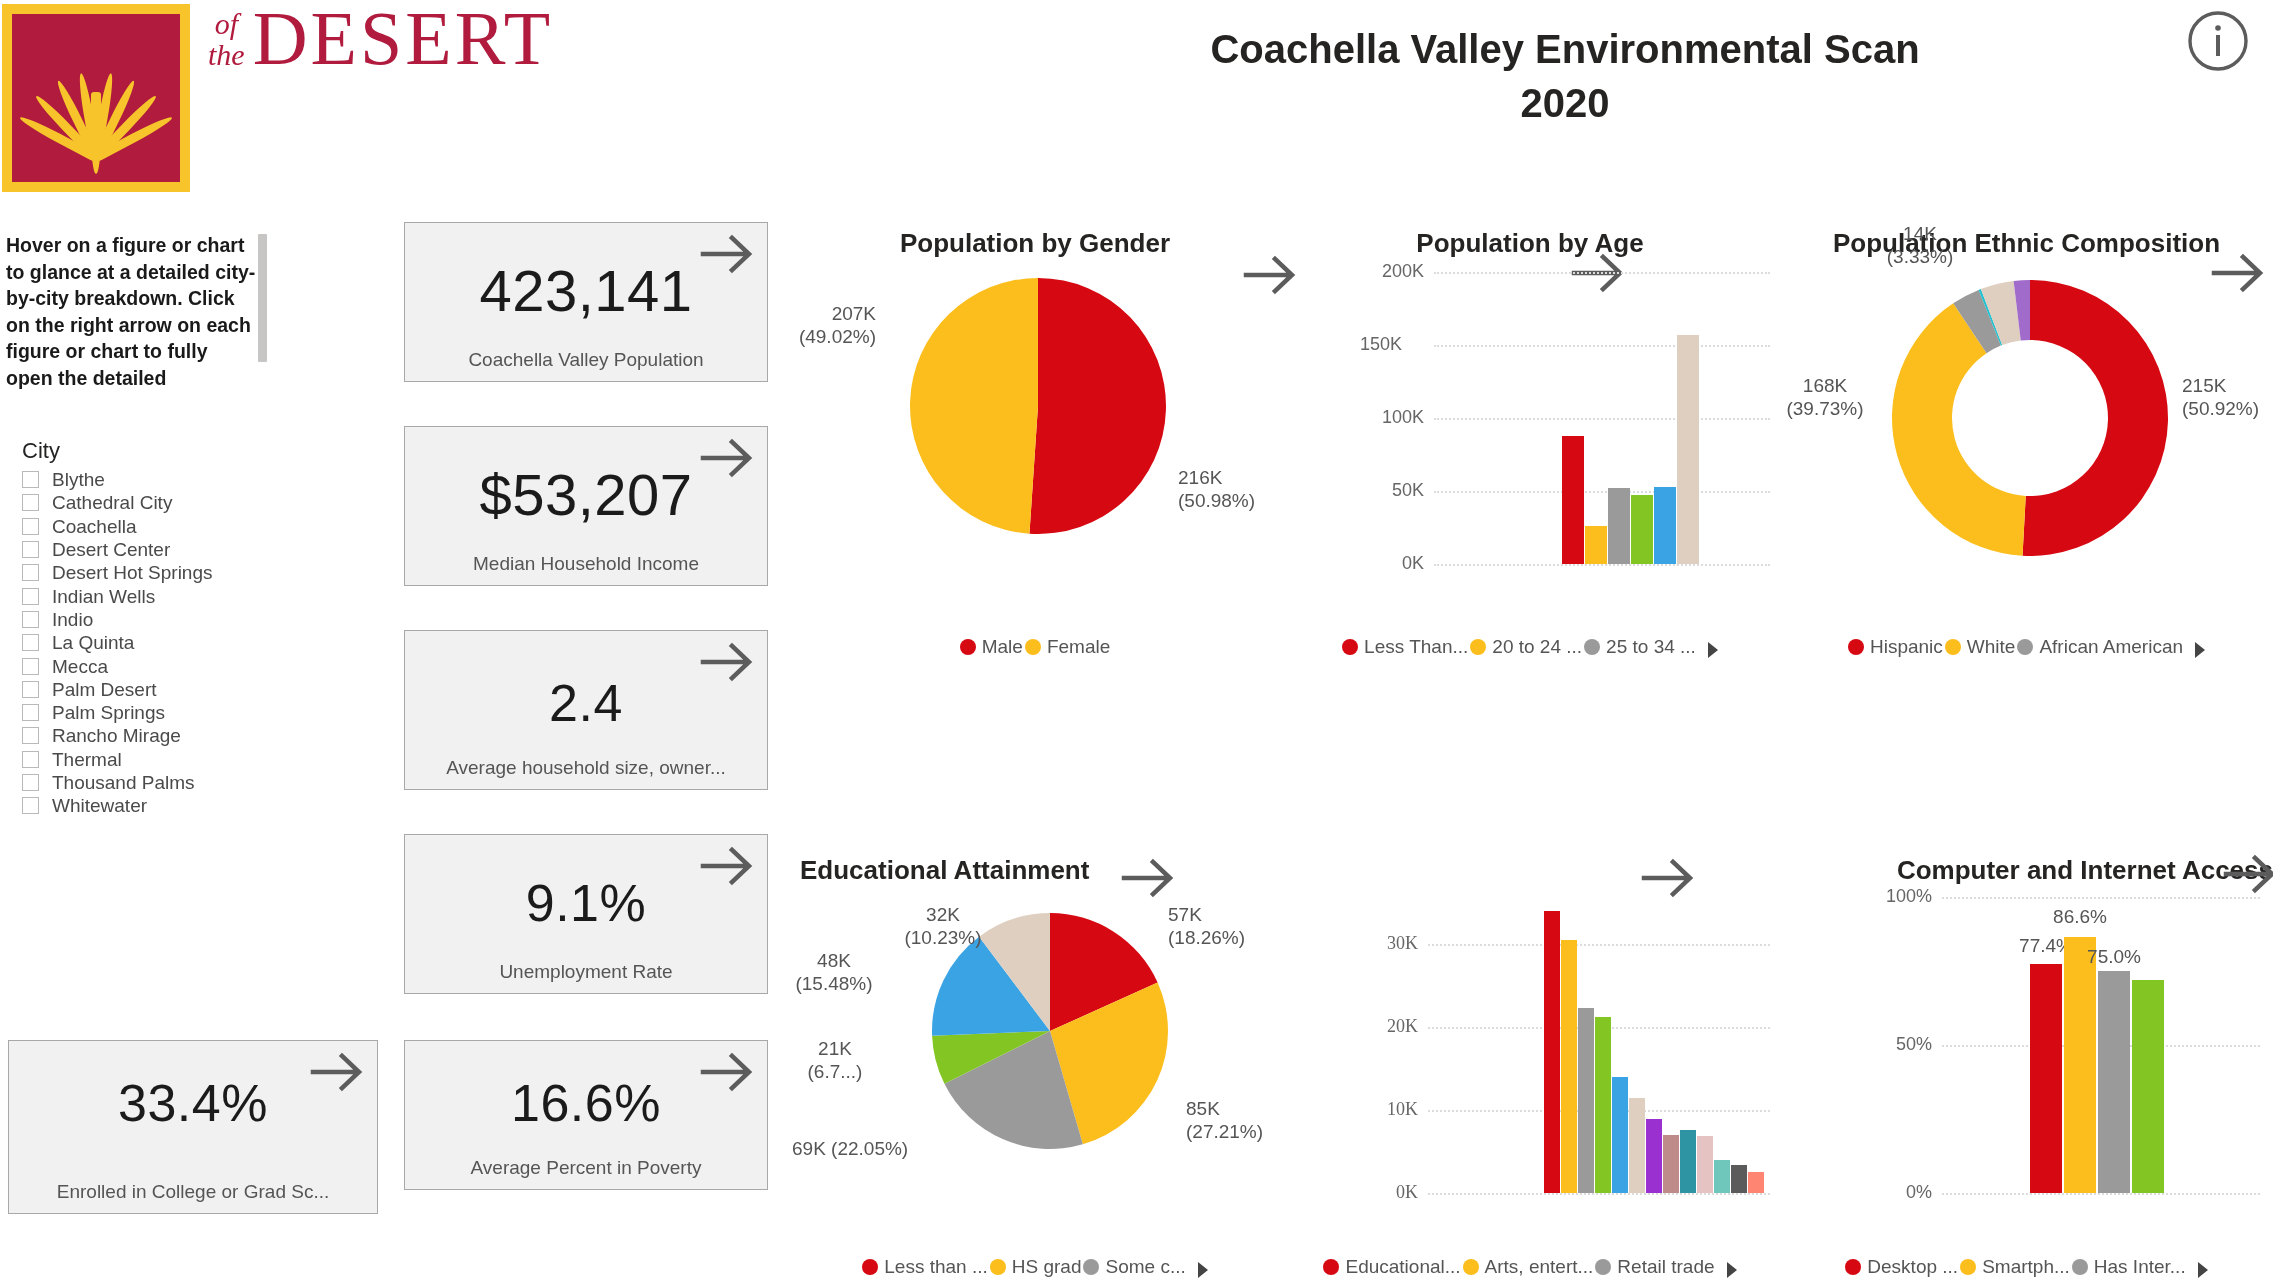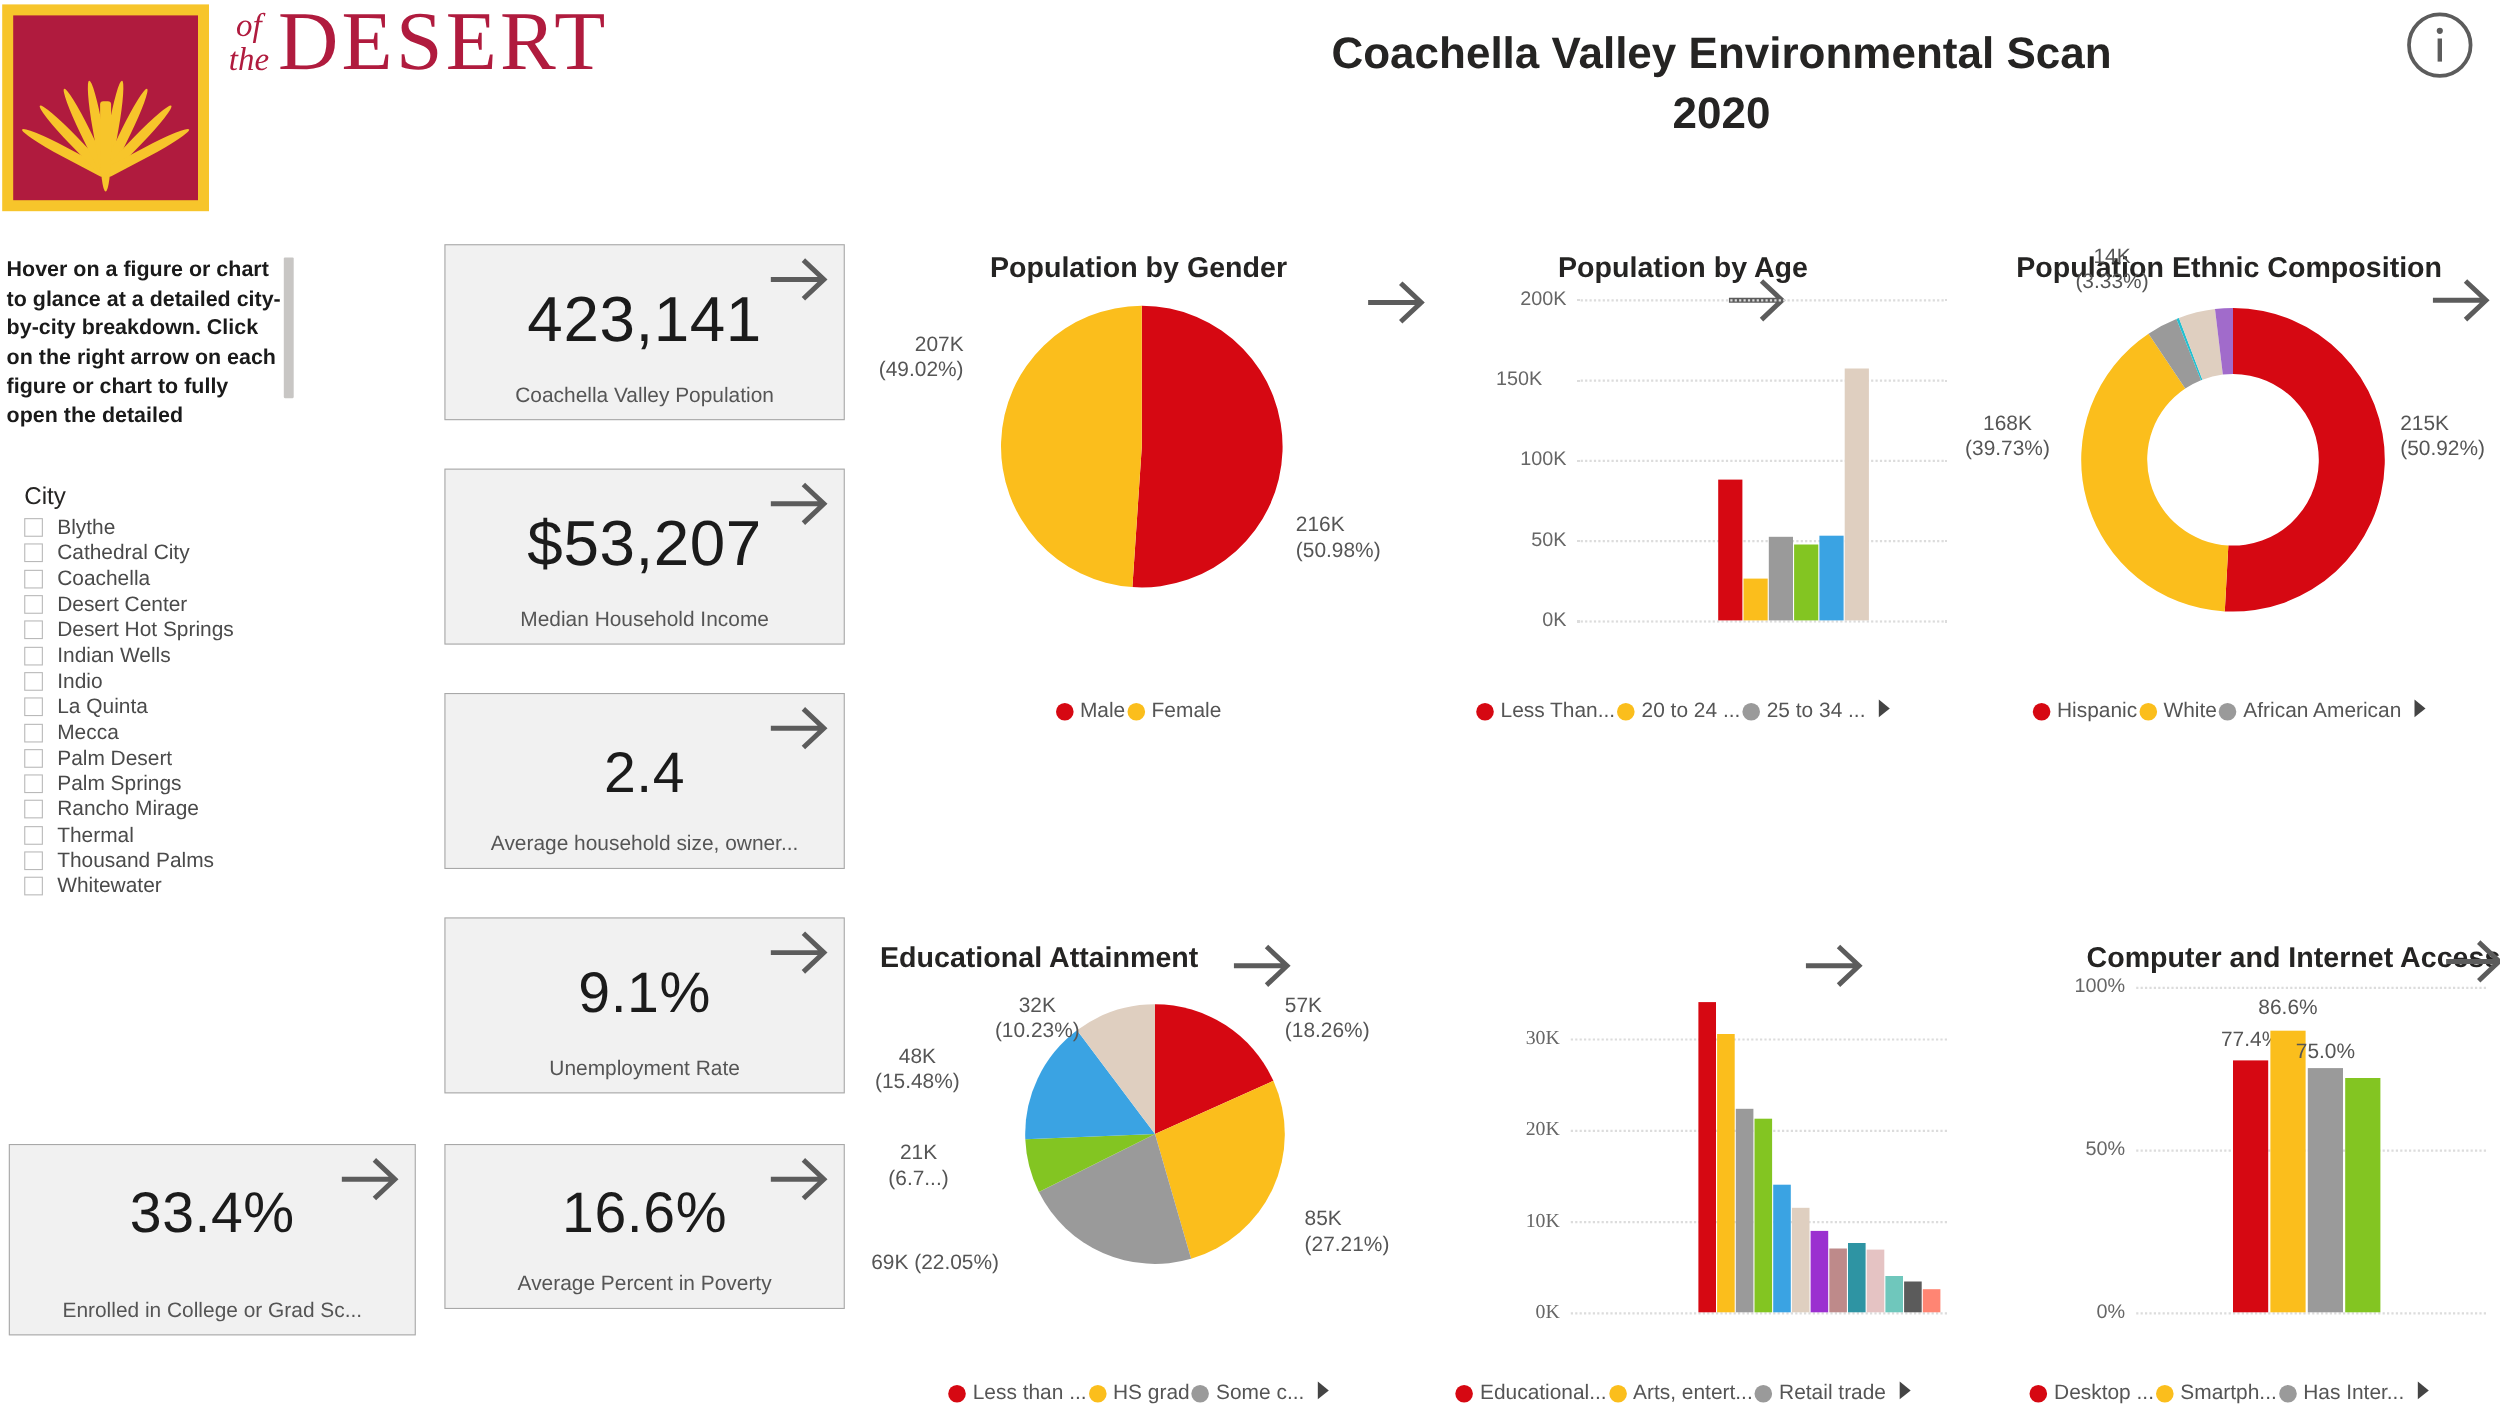--- a/index.html
+++ b/index.html
@@ -106,21 +106,21 @@
   .panel { position: absolute; }
   .panel-title {
     position: absolute; left: 0; right: 0; text-align: center;
     font-size: 26px; font-weight: bold; color: #252423; top: 0;
   }
   .panel-arrow { position: absolute; width: 58px; height: 48px; }
   .panel-arrow svg { width: 58px; height: 48px; }
 
   .legend {
     position: absolute; bottom: 0; left: 0; right: 0;
-    display: flex; align-items: flex-start; justify-content: center; gap: 2px;
+    display: flex; align-items: flex-end; justify-content: center; gap: 2px;
     font-size: 19px; color: #555;
   }
   .legend-item { display: flex; align-items: center; gap: 6px; white-space: nowrap; }
   .legend-dot { width: 16px; height: 16px; border-radius: 50%; flex: 0 0 auto; }
   .legend-more {
     width: 0; height: 0; border-left: 10px solid #444;
     border-top: 8px solid transparent; border-bottom: 8px solid transparent;
     margin-left: 10px;
   }
 

